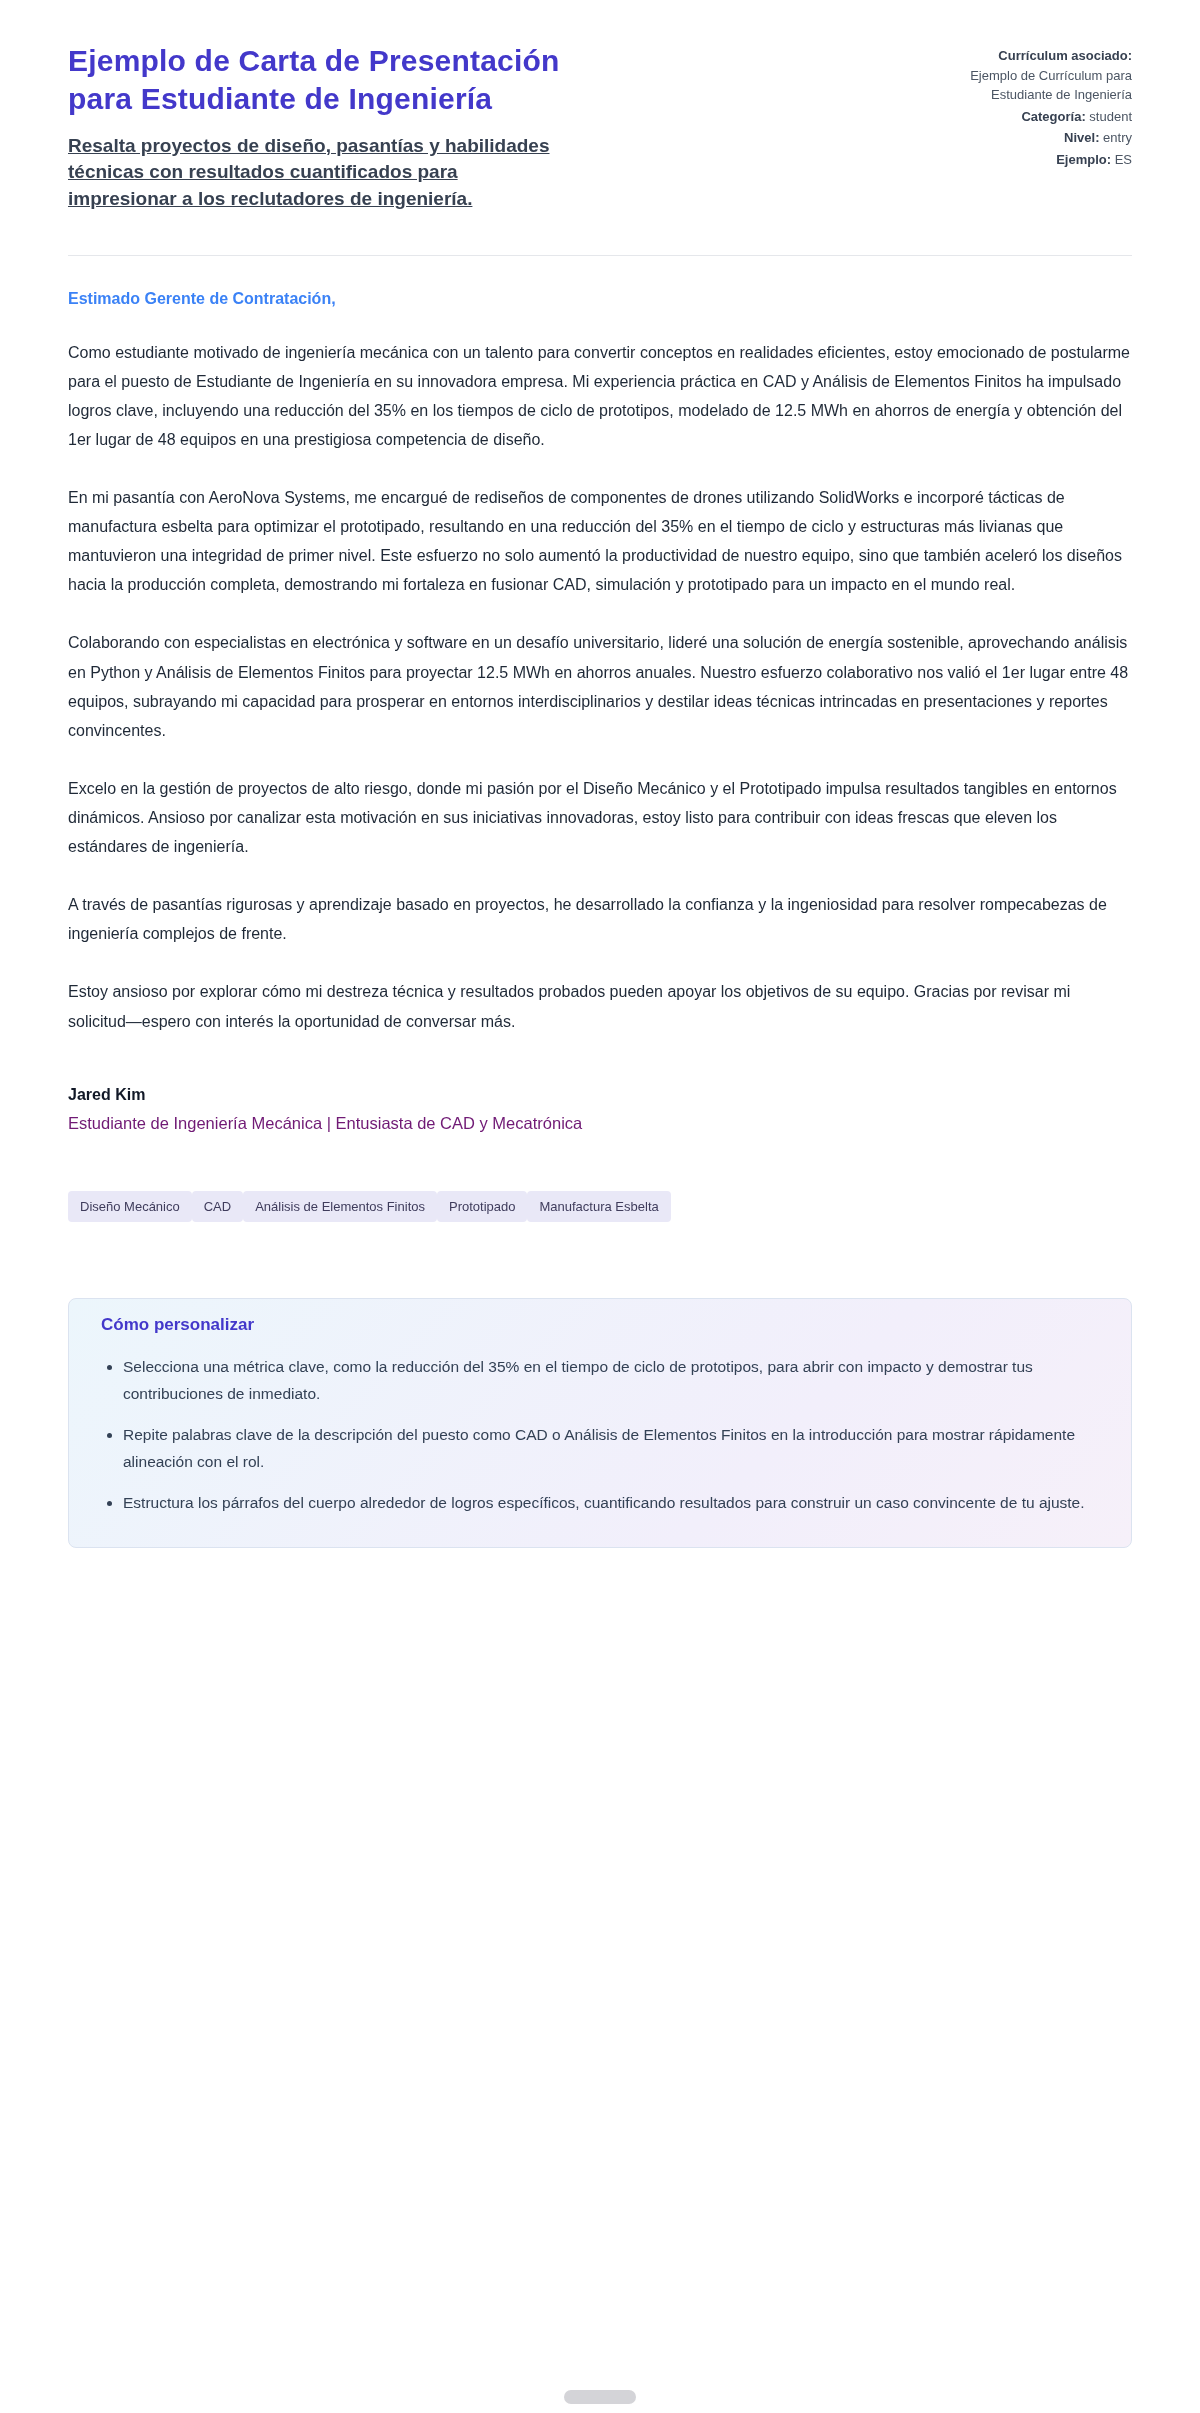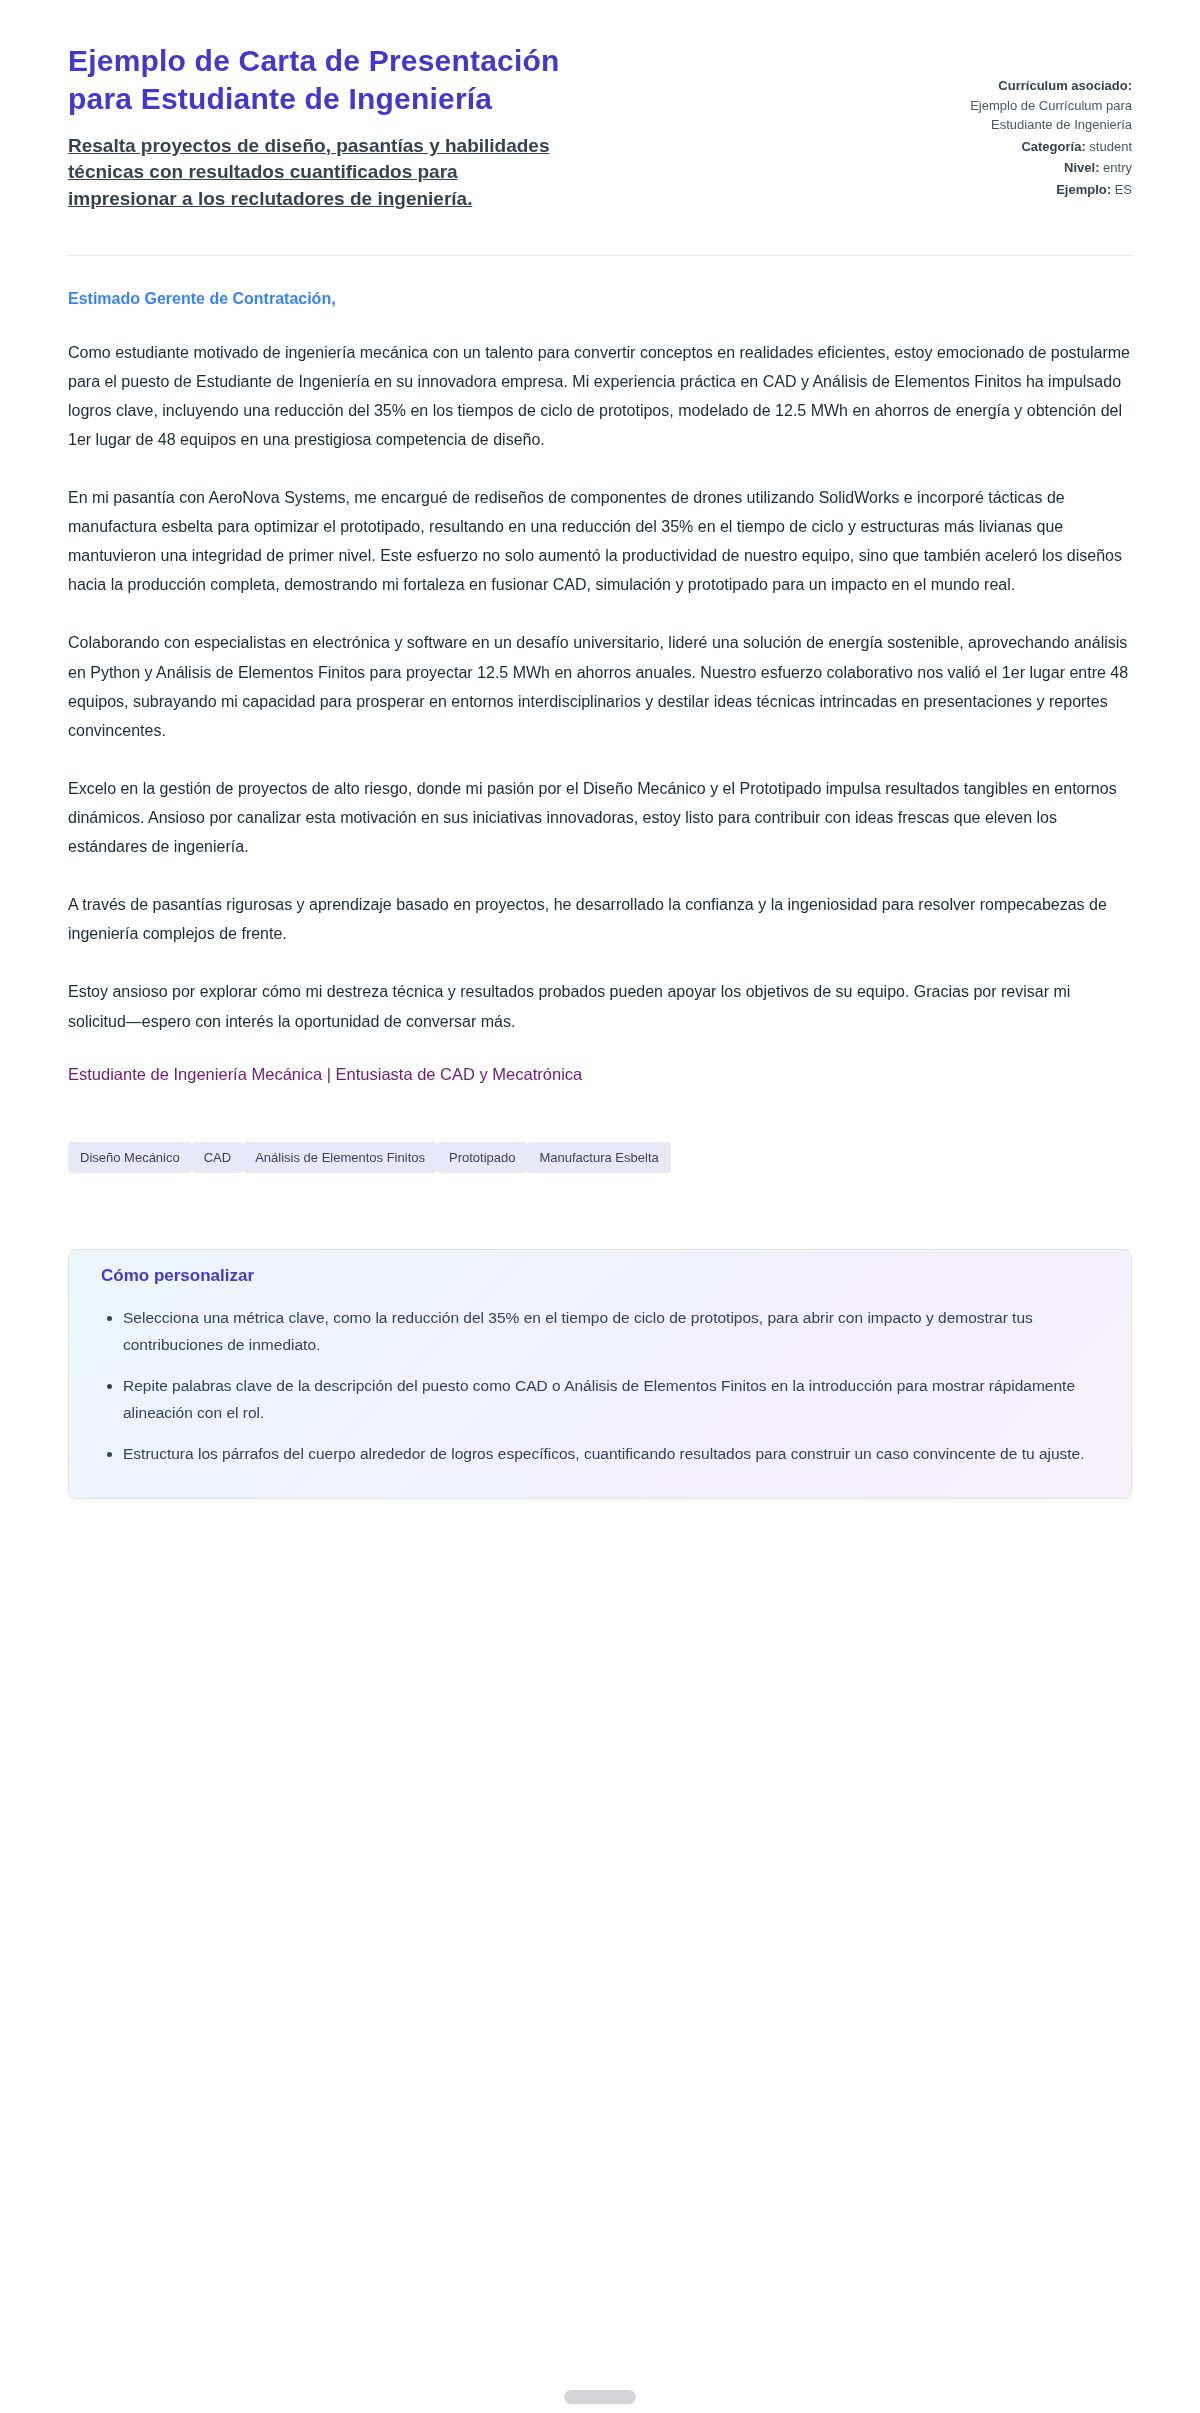--- a/index.html
+++ b/index.html
@@ -46,21 +46,20 @@
     text-decoration: underline;
   }
   .meta {
     width: 210px;
     text-align: right;
     font-size: 13px;
     line-height: 1.5;
     color: #4b5563;
     flex-shrink: 0;
     padding-top: 4px;
-    margin-top: 30px;
   }
   .meta-row { margin-bottom: 2px; }
   .meta-label { font-weight: 700; color: #374151; }
   .meta-value { font-weight: 400; color: #4b5563; }
 
   .divider {
     border: none;
     border-top: 1px solid #e5e7eb;
     margin-top: 42px;
     margin-bottom: 34px;
@@ -181,20 +180,21 @@
     <section class="letter">
       <p class="greeting">Estimado Gerente de Contratación,</p>
       <div>
           <p class="para">Como estudiante motivado de ingeniería mecánica con un talento para convertir conceptos en realidades eficientes, estoy emocionado de postularme para el puesto de Estudiante de Ingeniería en su innovadora empresa. Mi experiencia práctica en CAD y Análisis de Elementos Finitos ha impulsado logros clave, incluyendo una reducción del 35% en los tiempos de ciclo de prototipos, modelado de 12.5 MWh en ahorros de energía y obtención del 1er lugar de 48 equipos en una prestigiosa competencia de diseño.</p>
           <p class="para">En mi pasantía con AeroNova Systems, me encargué de rediseños de componentes de drones utilizando SolidWorks e incorporé tácticas de manufactura esbelta para optimizar el prototipado, resultando en una reducción del 35% en el tiempo de ciclo y estructuras más livianas que mantuvieron una integridad de primer nivel. Este esfuerzo no solo aumentó la productividad de nuestro equipo, sino que también aceleró los diseños hacia la producción completa, demostrando mi fortaleza en fusionar CAD, simulación y prototipado para un impacto en el mundo real.</p>
           <p class="para">Colaborando con especialistas en electrónica y software en un desafío universitario, lideré una solución de energía sostenible, aprovechando análisis en Python y Análisis de Elementos Finitos para proyectar 12.5 MWh en ahorros anuales. Nuestro esfuerzo colaborativo nos valió el 1er lugar entre 48 equipos, subrayando mi capacidad para prosperar en entornos interdisciplinarios y destilar ideas técnicas intrincadas en presentaciones y reportes convincentes.</p>
           <p class="para">Excelo en la gestión de proyectos de alto riesgo, donde mi pasión por el Diseño Mecánico y el Prototipado impulsa resultados tangibles en entornos dinámicos. Ansioso por canalizar esta motivación en sus iniciativas innovadoras, estoy listo para contribuir con ideas frescas que eleven los estándares de ingeniería.</p>
           <p class="para">A través de pasantías rigurosas y aprendizaje basado en proyectos, he desarrollado la confianza y la ingeniosidad para resolver rompecabezas de ingeniería complejos de frente.</p>
           <p class="para">Estoy ansioso por explorar cómo mi destreza técnica y resultados probados pueden apoyar los objetivos de su equipo. Gracias por revisar mi solicitud—espero con interés la oportunidad de conversar más.</p>
         </div>
+      <p class="sig-name">Jared Kim</p>
       <p class="sig-title">Estudiante de Ingeniería Mecánica | Entusiasta de CAD y Mecatrónica</p>
     </section>
 
     <div class="tags">
         <span class="tag">Diseño Mecánico</span>
         <span class="tag">CAD</span>
         <span class="tag">Análisis de Elementos Finitos</span>
         <span class="tag">Prototipado</span>
         <span class="tag">Manufactura Esbelta</span>
       </div>

